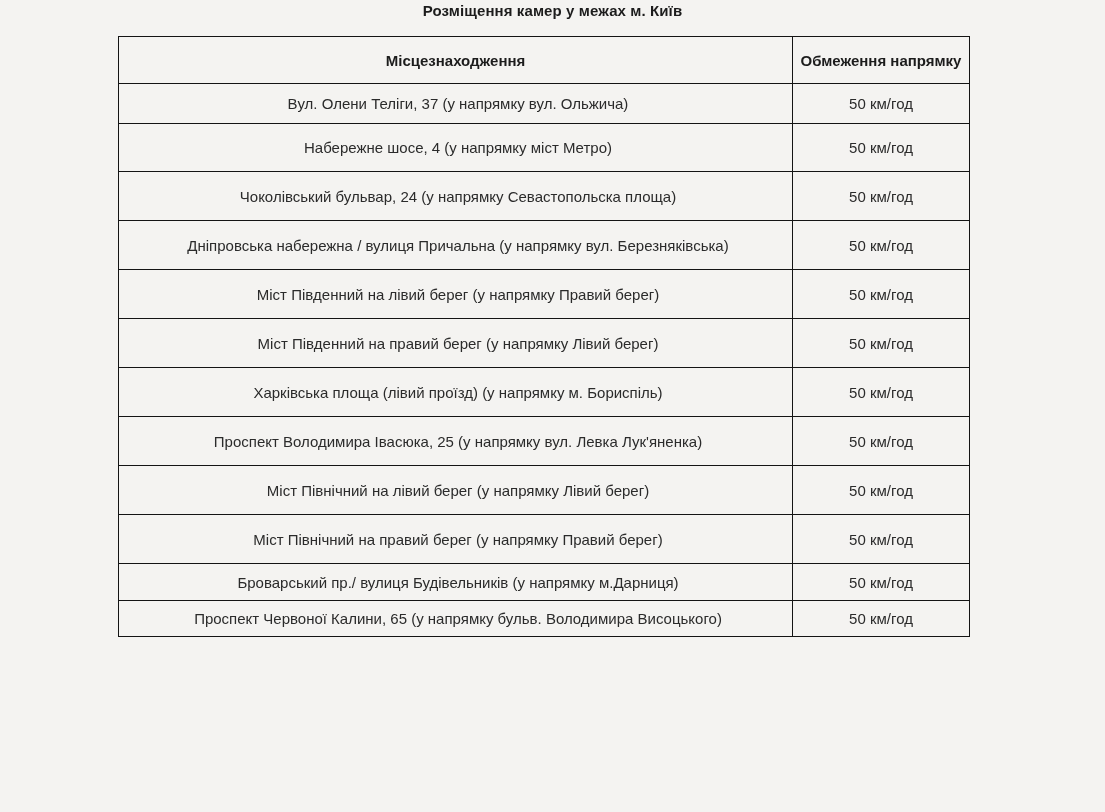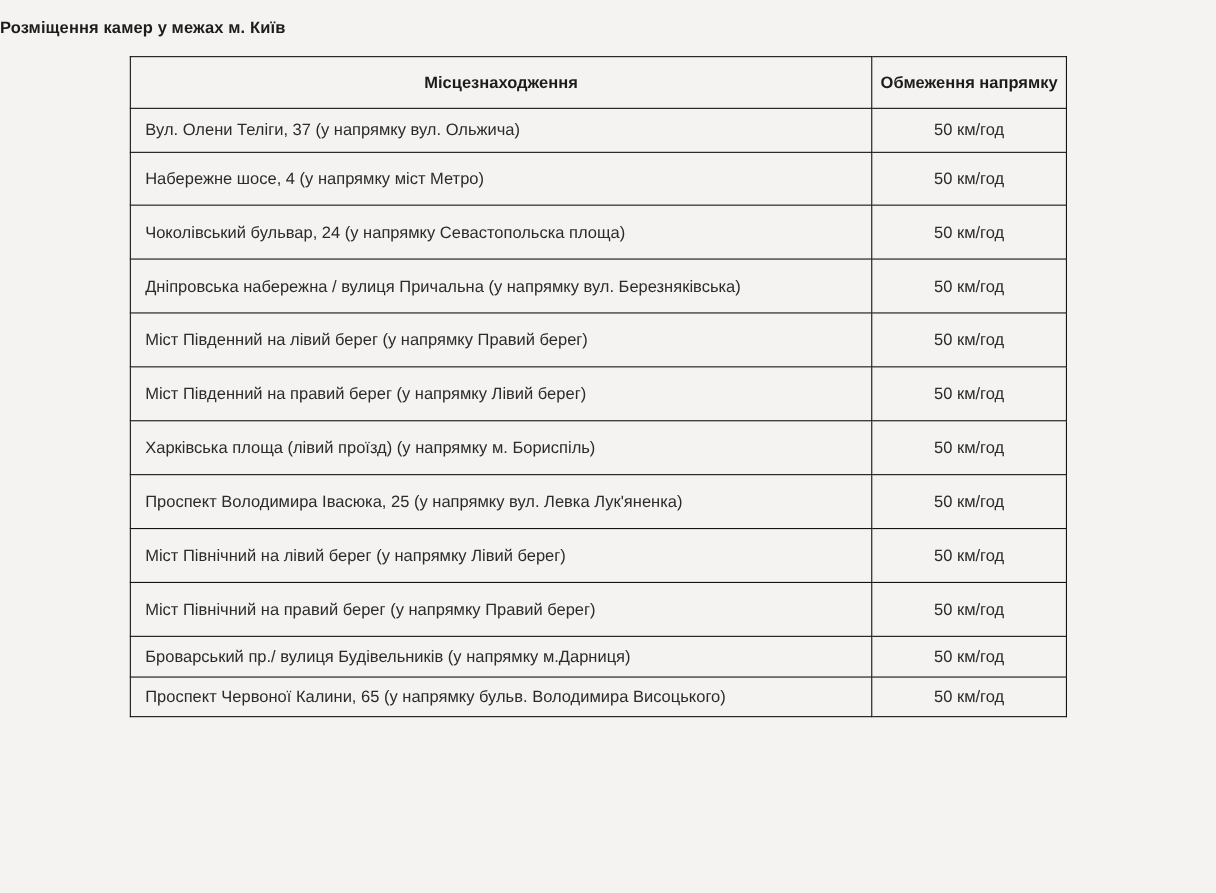--- a/index.html
+++ b/index.html
@@ -12,22 +12,22 @@
     color: #2b2b2b;
   }
   .page {
     width: 1105px;
     height: 812px;
     overflow: hidden;
     box-sizing: border-box;
   }
   .page-title {
     margin: 0;
-    padding-top: 17px;
-    text-align: left;
+    padding-top: 2px;
+    text-align: center;
     font-size: 15px;
     font-weight: 700;
     color: #1c1c1c;
     letter-spacing: 0.1px;
   }
   table.cameras {
     border-collapse: collapse;
     table-layout: fixed;
     width: 851px;
     margin-left: 118px;
@@ -43,21 +43,21 @@
     overflow: hidden;
     box-sizing: border-box;
   }
   th {
     font-weight: 700;
     text-align: center;
     color: #1c1c1c;
     height: 47px;
   }
   td.loc {
-    text-align: left;
+    text-align: center;
     padding-left: 13px;
     padding-right: 8px;
   }
   td.spd {
     text-align: center;
   }
   tbody tr { height: 49px; }
   tbody tr:nth-child(1)  { height: 40px; }
   tbody tr:nth-child(2)  { height: 48px; }
   tbody tr:nth-child(11) { height: 37px; }

